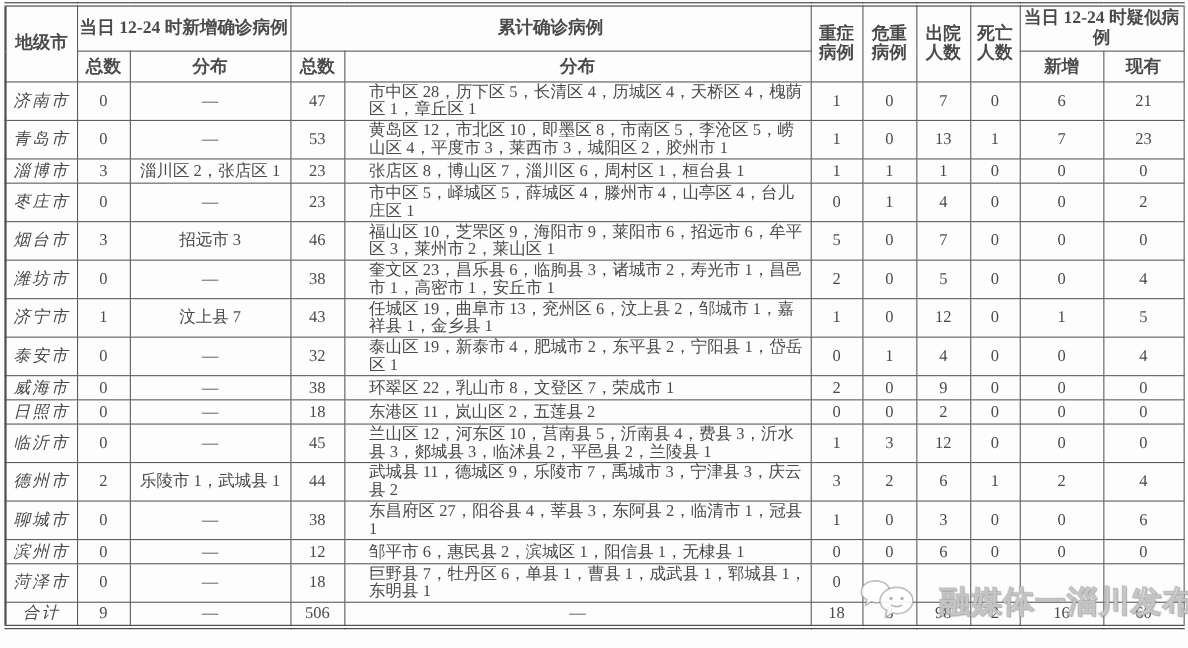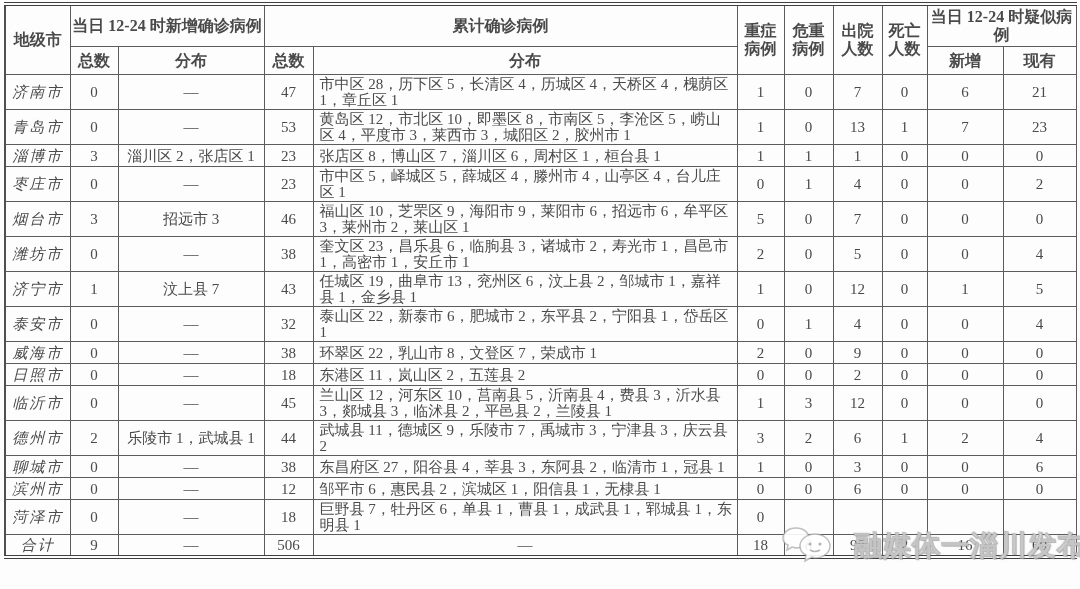--- a/index.html
+++ b/index.html
@@ -33,21 +33,21 @@
   }
   thead th{
     font-weight:bold;
     font-size:16px;
     line-height:18px;
     padding:2px 1px;
   }
   tbody tr{height:22px;}
   thead tr.group-row{height:26px;}
   thead tr.sub-row{height:28px;}
-  td.left{text-align:left;padding-left:6px;margin-left:15px;}
+  td.left{text-align:left;padding-left:22px;margin-left:15px;}
   td.city{letter-spacing:2px;font-style:italic;}
   
   .watermark{
     position:absolute;
     left:782px;top:524px;
     display:flex;
     align-items:center;
     gap:20px;
     pointer-events:none;
   }
@@ -189,21 +189,21 @@
         <td>12</td>
         <td>0</td>
         <td>1</td>
         <td>5</td>
       </tr>
       <tr>
         <td class="city">泰安市</td>
         <td>0</td>
         <td>—</td>
         <td>32</td>
-        <td class="left">泰山区 22，新泰市 6，肥城市 2，东平县 2，宁阳县 1，岱岳区 1</td>
+        <td class="left">泰山区 19，新泰市 4，肥城市 2，东平县 2，宁阳县 1，岱岳区 1</td>
         <td>0</td>
         <td>1</td>
         <td>4</td>
         <td>0</td>
         <td>0</td>
         <td>4</td>
       </tr>
       <tr>
         <td class="city">威海市</td>
         <td>0</td>

